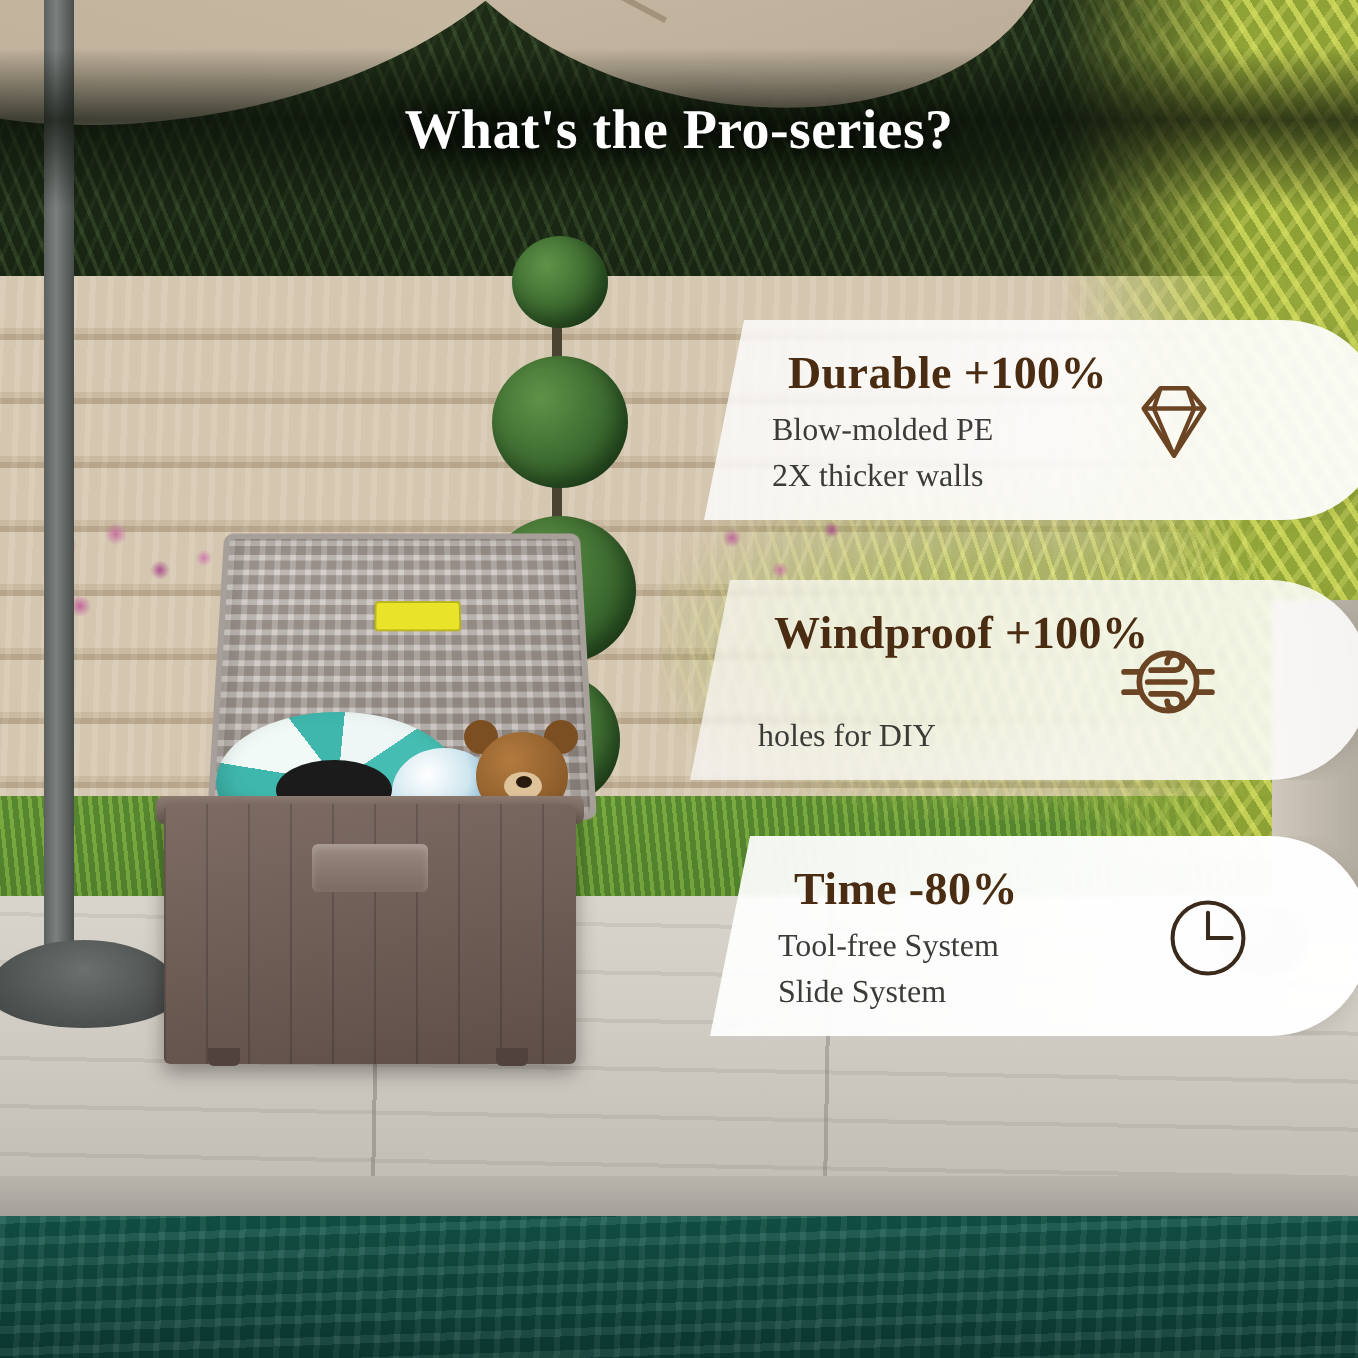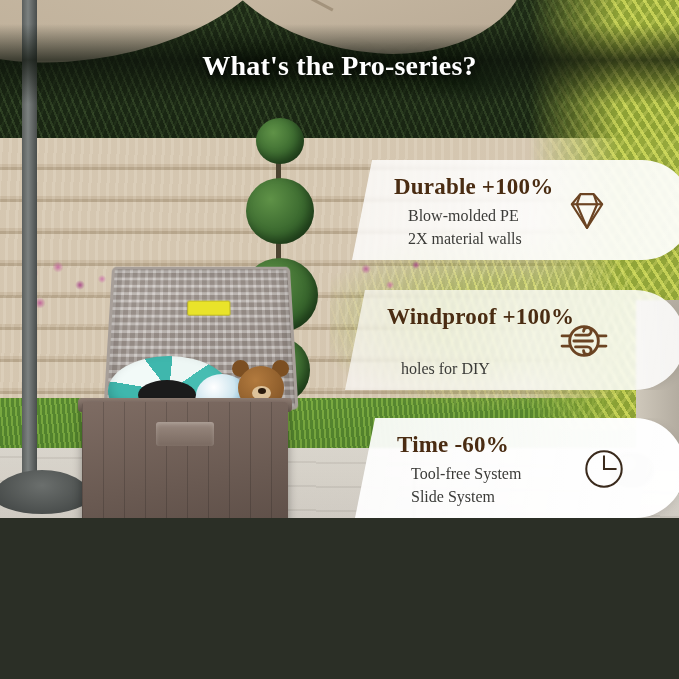--- a/index.html
+++ b/index.html
@@ -1,19 +1,19 @@
 <!DOCTYPE html>
 <html><head>
 <meta charset="utf-8">
 <style>
   * { margin:0; padding:0; box-sizing:border-box; }
   html,body { width:679px; height:679px; overflow:hidden; background:#2b2f26; }
   body { font-family:"Liberation Serif", serif; }
 
-  .scene { position:relative; width:679px; height:518px; overflow:hidden; }
+  .scene { position:relative; width:679px; height:679px; overflow:hidden; }
 
   
   .bg-sky {
     position:absolute; inset:0;
     background:#26301f;
   }
   
   .bg-trees {
     position:absolute; left:0; top:0; width:679px; height:148px;
     background:
@@ -225,21 +225,21 @@
     backdrop-filter:blur(1px);
     box-shadow:0 2px 10px rgba(0,0,0,.10);
   }
   .card-inner { position:absolute; inset:0; }
   .card-title {
     position:absolute; left:42px; top:14px;
     font-family:"Liberation Serif", serif; font-weight:bold;
     font-size:23px; color:#4a2c12; letter-spacing:.2px; white-space:nowrap;
   }
   .card-line {
-    position:absolute; left:56px;
+    position:absolute; left:34px;
     font-family:"Liberation Serif", serif; font-size:16px;
     color:#3b3b38; white-space:nowrap;text-align:center;
   }
   .card-line.l1 { top:47px; }
   .card-line.l2 { top:70px; }
 
   .card-icon { position:absolute; top:24px; width:54px; height:54px; }
   .card-icon svg { width:54px; height:54px; display:block; }
 
   
@@ -312,21 +312,21 @@
   </div>
 
   <div class="title-scrim"></div>
 
   <div class="title">What's the Pro-series?</div>
 
   <div class="card" id="card-0">
     <div class="card-inner">
       <div class="card-title">Durable +100%</div>
       <div class="card-line l1">Blow-molded PE</div>
-      <div class="card-line l2">2X material walls</div>
+      <div class="card-line l2">2X thicker walls</div>
       <div class="card-icon">
         <svg viewBox="0 0 64 64" fill="none" stroke="#6b4423" stroke-width="2.6" stroke-linejoin="round">
           <path d="M14 24 L24 12 H40 L50 24 L32 52 Z"></path>
           <path d="M14 24 H50"></path>
           <path d="M24 12 L20 24 L32 52 L44 24 L40 12"></path>
         </svg>
       </div>
     </div>
   </div>
 
@@ -344,21 +344,21 @@
           <path d="M22 25 H36 a4.5 4.5 0 1 0 -4.5 -4.5"></path>
           <path d="M20 32 H42"></path>
           <path d="M22 39 H36 a4.5 4.5 0 1 1 -4.5 4.5"></path>
         </svg>
       </div>
     </div>
   </div>
 
   <div class="card" id="card-2">
     <div class="card-inner">
-      <div class="card-title">Time -60%</div>
+      <div class="card-title">Time -80%</div>
       <div class="card-line l1">Tool-free System</div>
       <div class="card-line l2">Slide System</div>
       <div class="card-icon">
         <svg viewBox="0 0 64 64" fill="none" stroke="#3a2a1c" stroke-width="2.4" stroke-linecap="round">
           <circle cx="32" cy="32" r="21"></circle>
           <path d="M32 17 V32 H46"></path>
         </svg>
       </div>
     </div>
   </div>

